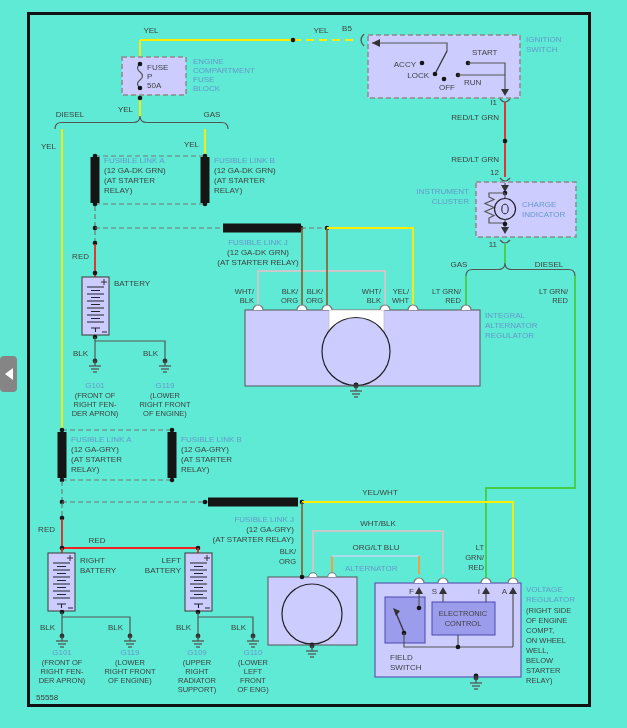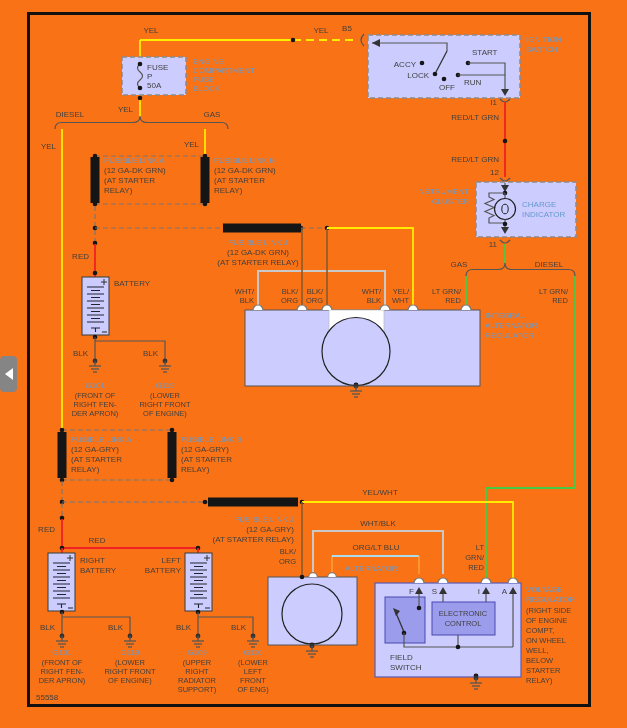--- a/index.html
+++ b/index.html
@@ -1,16 +1,16 @@
 <!DOCTYPE html>
 <html><head>
 <meta charset="utf-8">
 <style>
   html,body{margin:0;padding:0;background:#fff}
-  .screen{position:relative;width:627px;height:728px;background:#f97316;overflow:hidden}
+  .screen{position:relative;width:627px;height:728px;background:#5eead4;overflow:hidden}
   svg{position:absolute;left:0;top:0}
   svg text{font-family:"Liberation Sans",sans-serif}
   .b{fill:#6699cc}
   .d{fill:#3f3f3f}
   .s8{font-size:8px}
   .s7{font-size:7.5px}
   .wy{stroke:#ffec00;stroke-width:1.8;fill:none}
   .yd{stroke:#ffec00;stroke-width:1.8;fill:none;stroke-dasharray:8 5}
   .wr{stroke:#ee2222;stroke-width:1.8;fill:none}
   .wg{stroke:#44cc44;stroke-width:1.8;fill:none}

